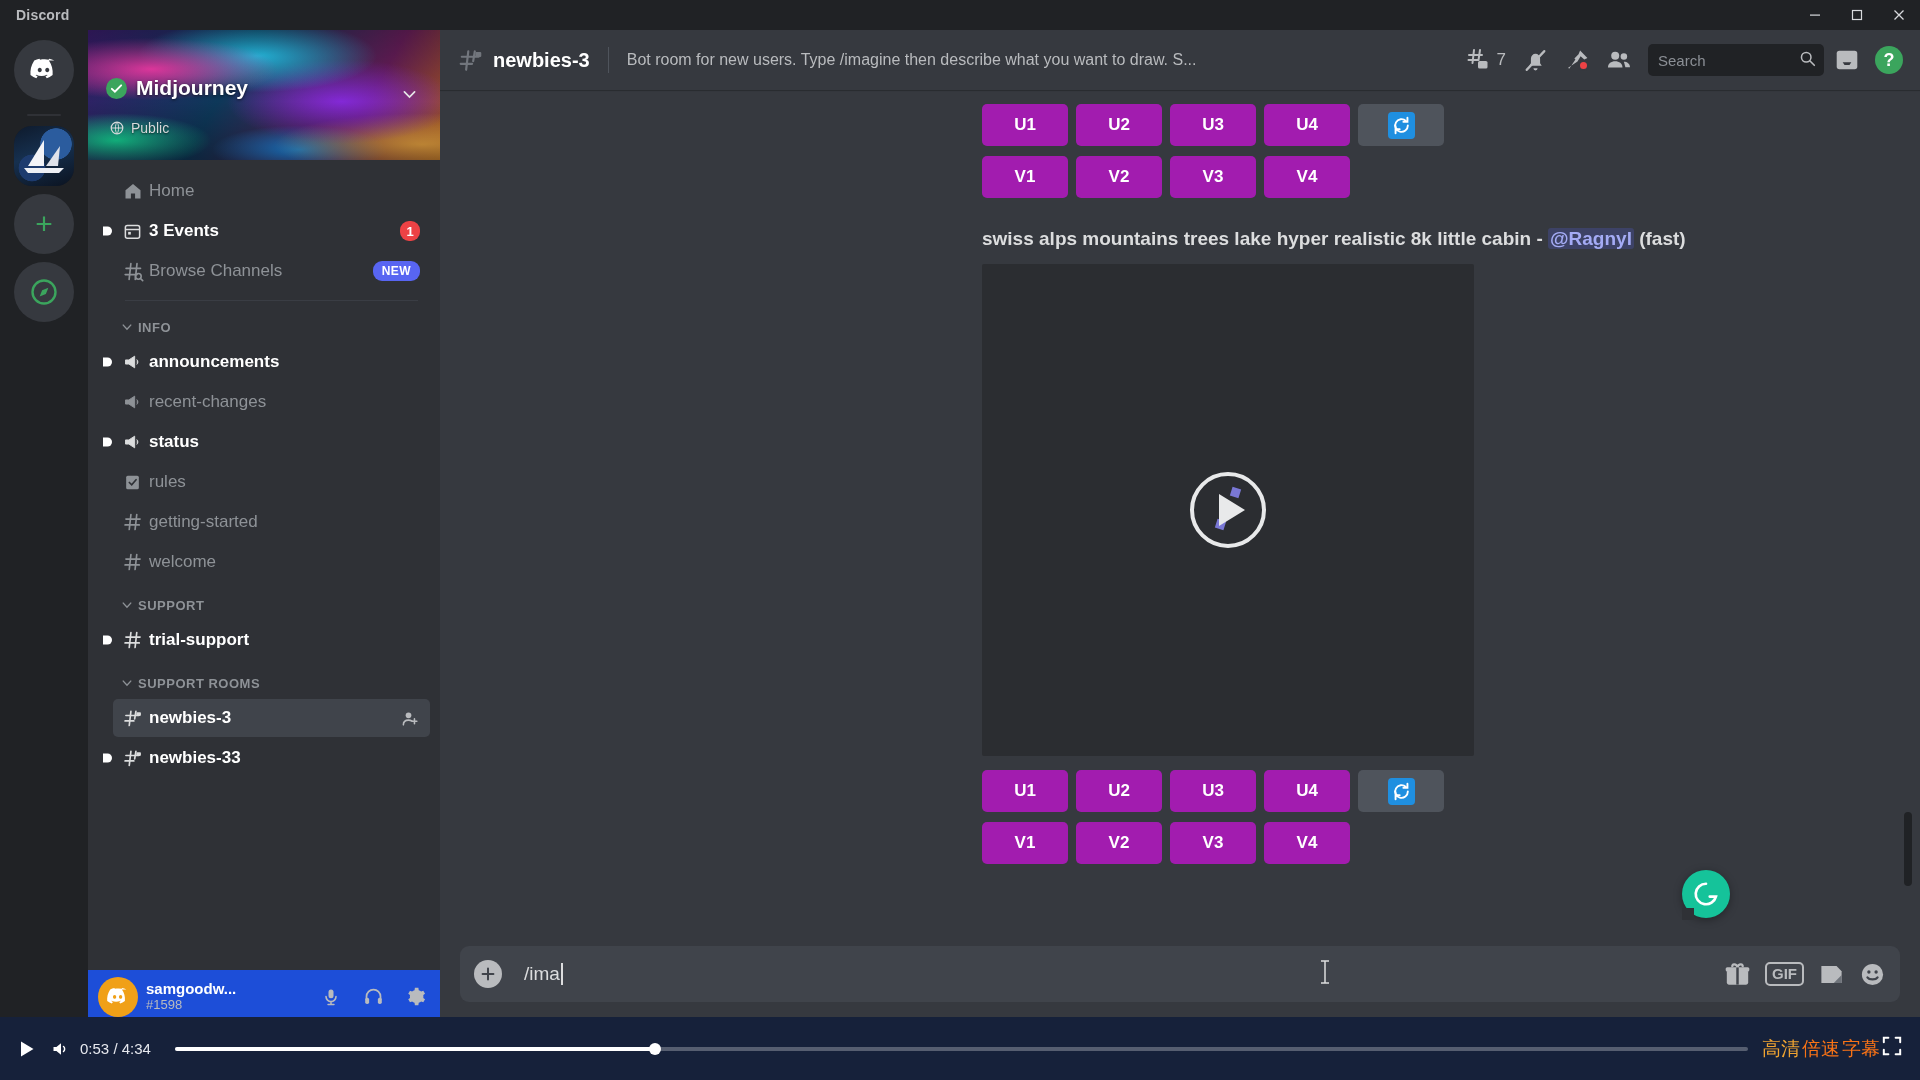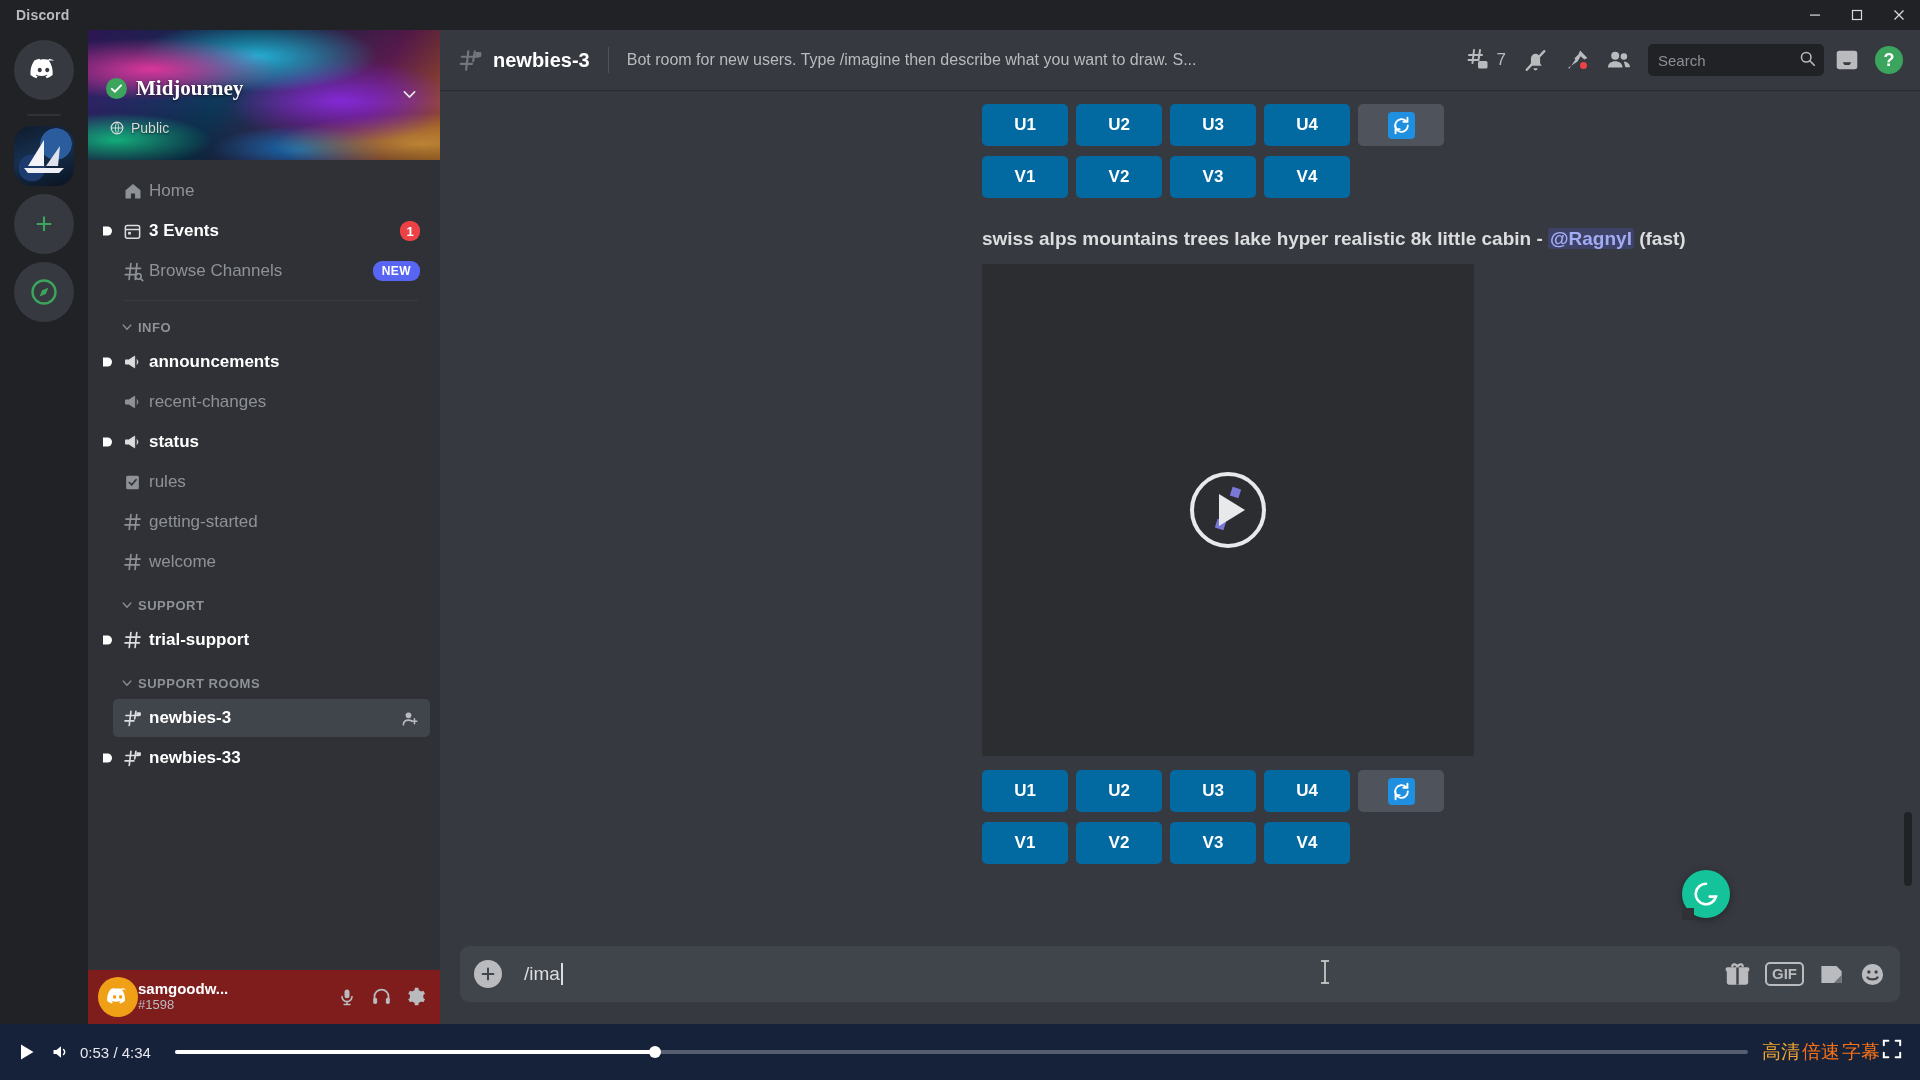--- a/index.html
+++ b/index.html
@@ -72,21 +72,21 @@
   }
   .banner-shade { position: absolute; inset: 0; background: linear-gradient(180deg, rgba(0,0,0,.25), rgba(0,0,0,.05) 55%, rgba(0,0,0,.35)); }
   .banner-row {
     position: absolute; left: 18px; top: 46px; display: flex; align-items: center; gap: 9px;
   }
   .verified-badge {
     width: 21px; height: 21px; border-radius: 50%; background: #3ba55d;
     display: flex; align-items: center; justify-content: center;
   }
   .guild-name {
-    font-size: 21px; font-weight: bold; color: #fff; text-shadow: 0 1px 3px rgba(0,0,0,.6); font-family: Liberation Serif, serif;
+    font-size: 21px; font-weight: bold; color: #fff; text-shadow: 0 1px 3px rgba(0,0,0,.6);
   }
   .banner-chevron { position: absolute; right: 22px; top: 56px; color: #e6e7e8; }
   .banner-public {
     position: absolute; left: 22px; top: 90px; display: flex; align-items: center; gap: 7px;
     font-size: 14px; color: #d7d9db; text-shadow: 0 1px 2px rgba(0,0,0,.6);
   }
 
   .chan-scroll { flex: 1; overflow: hidden; padding-top: 10px; position: relative; padding-left: 15px; }
 
   .nav-row {
@@ -116,22 +116,22 @@
   .nav-div { height: 1px; background: #3a3d44; margin: 10px 22px 12px; }
   .cat-row {
     display: flex; align-items: center; gap: 5px; height: 28px;
     margin: 10px 10px 2px; padding: 0 8px; color: #8e9297;
     font-size: 13px; font-weight: bold; letter-spacing: .5px;
   }
   .invite-ico { margin-left: auto; color: #b9bbbe; display: flex; }
 
   
   .userpanel {
-    height: 62px; background: #7f1d1d; display: flex; align-items: center;
-    padding: 0 8px 9px 10px; gap: 0;
+    height: 62px; background: #1d4ed8; display: flex; align-items: center;
+    padding: 0 8px 9px 10px; gap: 8px;
   }
   .avatar-sm {
     width: 40px; height: 40px; border-radius: 50%; background: #f0a017;
     display: flex; align-items: center; justify-content: center; flex: 0 0 40px;
   }
   .uname { font-size: 15px; font-weight: bold; color: #fff; line-height: 1.15; }
   .utag { font-size: 13px; color: #b9bbbe; line-height: 1.15; }
   .u-ico {
     width: 34px; height: 34px; display: flex; align-items: center; justify-content: center;
     color: #b9bbbe; border-radius: 4px;
@@ -172,21 +172,21 @@
   .help-ico {
     width: 28px; height: 28px; border-radius: 50%; background: #3ba55d;
     display: flex; align-items: center; justify-content: center;
     color: #fff; font-size: 18px; font-weight: bold;
   }
 
   
   .msgs { flex: 1; position: relative; overflow: hidden; padding: 0 0 0 18px; }
   .btn-row { display: flex; gap: 8px; margin: 0 0 0 524px; }
   .mjbtn {
-    min-width: 86px; height: 42px; background: #0369a1; border-radius: 5px;
+    min-width: 86px; height: 42px; background: #a21caf; border-radius: 5px;
     color: #fff; font-size: 17px; font-weight: bold;
     display: flex; align-items: center; justify-content: center;
   }
   .mjbtn.icon { min-width: 86px; background: #4f545c; }
   .reroll {
     width: 27px; height: 27px; border-radius: 4px; background: #1f8fe0;
     display: flex; align-items: center; justify-content: center; color: #fff;
   }
   .prompt-line {
     margin: 30px 0 0 524px; font-size: 19px; font-weight: bold; color: #dcddde;
@@ -249,21 +249,21 @@
   }
   .comp-icons { margin-left: auto; display: flex; align-items: center; gap: 14px; }
   .comp-ico { color: #b9bbbe; display: flex; align-items: center; }
   .gif-chip {
     color: #b9bbbe; font-size: 15px; font-weight: bold; border: 2px solid #b9bbbe;
     border-radius: 5px; padding: 1px 5px; line-height: 1.15;
   }
 
   
   .player-strip {
-    position: absolute; left: 0; bottom: 0; width: 1920px; height: 56px;
+    position: absolute; left: 0; bottom: 0; width: 1920px; height: 63px;
     background: #16213a; display: flex; align-items: center; padding: 0 10px;
     color: #fff;
   }
   .pp { width: 34px; display: flex; align-items: center; justify-content: center; }
   .vol { width: 34px; display: flex; align-items: center; justify-content: center; }
   .ptime { font-size: 15px; color: #e6e8ee; margin: 0 10px 0 2px; white-space: nowrap; }
   .prog-wrap { flex: 1; height: 4px; background: rgba(255,255,255,.28); border-radius: 2px; position: relative; margin: 0 14px; }
   .prog-fill { position: absolute; left: 0; top: 0; height: 4px; width: 30.5%; background: #fff; border-radius: 2px; }
   .prog-knob {
     position: absolute; left: 30.5%; top: 50%; transform: translate(-50%,-50%);

